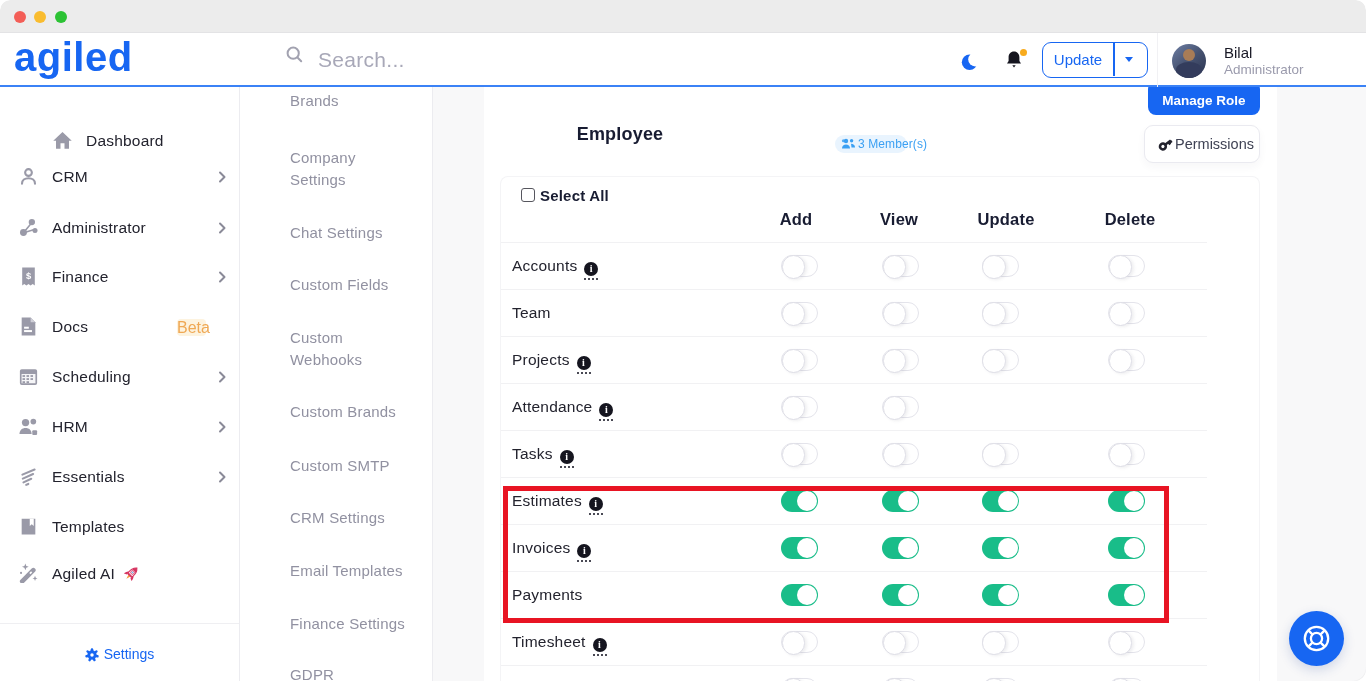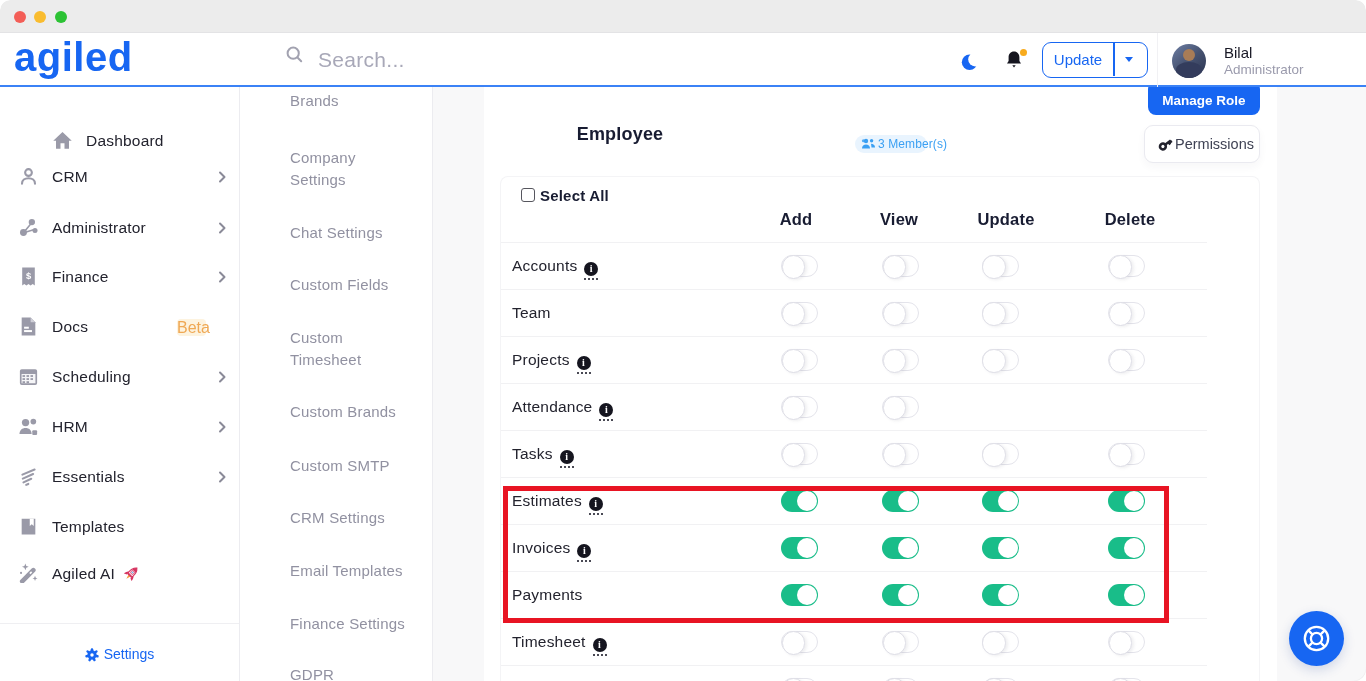--- a/index.html
+++ b/index.html
@@ -36,21 +36,21 @@
   #sep1 { position:absolute; left:0; top:536px; width:239px; height:1px; background:#efeff2; }
   #settings { position:absolute; left:0; top:559px; width:239px; height:18px; text-align:center; color:#1766f2; font-size:14px; }
   #side2 { position:absolute; left:240px; top:87px; width:193px; height:594px; background:#fff; border-right:1px solid #ececf0; z-index:10; }
   .m2 { position:absolute; left:50px; width:120px; font-size:15px; color:#9191a1; line-height:21.5px; letter-spacing:.2px; }
 
   
   #mainbg { position:absolute; left:433px; top:87px; width:933px; height:594px; background:#f8f8f9; }
   #card { position:absolute; left:484px; top:87px; width:793px; height:594px; background:#fff; z-index:1; }
   #manage { position:absolute; left:1148px; top:81px; width:112px; height:34px; background:#1766f2; border-radius:8px; color:#fff; font-size:13.5px; font-weight:bold; text-align:center; line-height:39px; z-index:5; }
   #employee { position:absolute; left:540px; top:124px; width:160px; text-align:center; font-size:18px; font-weight:bold; color:#181c32; z-index:5; letter-spacing:.2px; }
-  #badge { position:absolute; left:835px; top:135px; width:72px; height:18px; background:#e9f4fe; border-radius:9px; z-index:5;margin-left:20px; }
+  #badge { position:absolute; left:835px; top:135px; width:72px; height:18px; background:#e9f4fe; border-radius:9px; z-index:5; }
   #badge .t { position:absolute; left:23px; top:0; height:18px; line-height:18px; font-size:12px; color:#3ba0f3; white-space:nowrap; letter-spacing:.1px; }
   #permbtn { position:absolute; left:1144px; top:125px; width:116px; height:38px; background:#fff; border:1px solid #eaeaf0; border-radius:9px; box-shadow:0 4px 8px rgba(40,40,70,.04); z-index:5; }
   #permbtn .t { position:absolute; left:30px; top:0; height:36px; line-height:36px; font-size:14.5px; color:#3f4254; }
   #panel { position:absolute; left:500px; top:176px; width:760px; height:505px; border:1px solid #f4f4f6; border-bottom:none; border-radius:8px 8px 0 0; z-index:2; }
   #selA { position:absolute; left:521px; top:188px; width:14px; height:14px; border:1.5px solid #56565e; border-radius:3px; background:#fff; z-index:5; }
   #selAt { position:absolute; left:540px; top:187px; font-size:15px; font-weight:bold; color:#181c32; z-index:5; letter-spacing:.2px; }
   .colh { position:absolute; top:210px; width:100px; text-align:center; font-size:16.5px; font-weight:bold; color:#181c32; z-index:5; letter-spacing:.2px; }
   .rsep { position:absolute; left:501px; width:706px; height:1px; background:#f1f1f3; z-index:2; }
   .rlab { position:absolute; left:512px; height:20px; line-height:20px; font-size:15.5px; color:#23232e; z-index:5; letter-spacing:.2px; white-space:nowrap; }
   .info { display:inline-block; position:relative; top:1px; margin-left:7px; border-bottom:2px dotted #4a4a55; padding-bottom:2px; line-height:0; }
@@ -339,21 +339,21 @@
           <circle cx="8" cy="8" r="5.3" fill="#1766f2"></circle>
           <circle cx="8" cy="8" r="2" fill="#fff"></circle>
         </svg><span style="position:relative;top:-1px;">Settings</span></div>
   </div>
 
   <div id="side2">
     <div class="m2" style="top:3px;">Brands</div>
     <div class="m2" style="top:60.25px; width:92px;">Company Settings</div>
     <div class="m2" style="top:135.25px;">Chat Settings</div>
     <div class="m2" style="top:186.75px;">Custom Fields</div>
-    <div class="m2" style="top:240.25px; width:92px;">Custom Timesheet</div>
+    <div class="m2" style="top:240.25px; width:92px;">Custom Webhooks</div>
     <div class="m2" style="top:314.25px;">Custom Brands</div>
     <div class="m2" style="top:367.75px;">Custom SMTP</div>
     <div class="m2" style="top:420.25px;">CRM Settings</div>
     <div class="m2" style="top:472.75px;">Email Templates</div>
     <div class="m2" style="top:526.25px;">Finance Settings</div>
     <div class="m2" style="top:577.25px;">GDPR</div>
   </div>
 
 </div>
 

